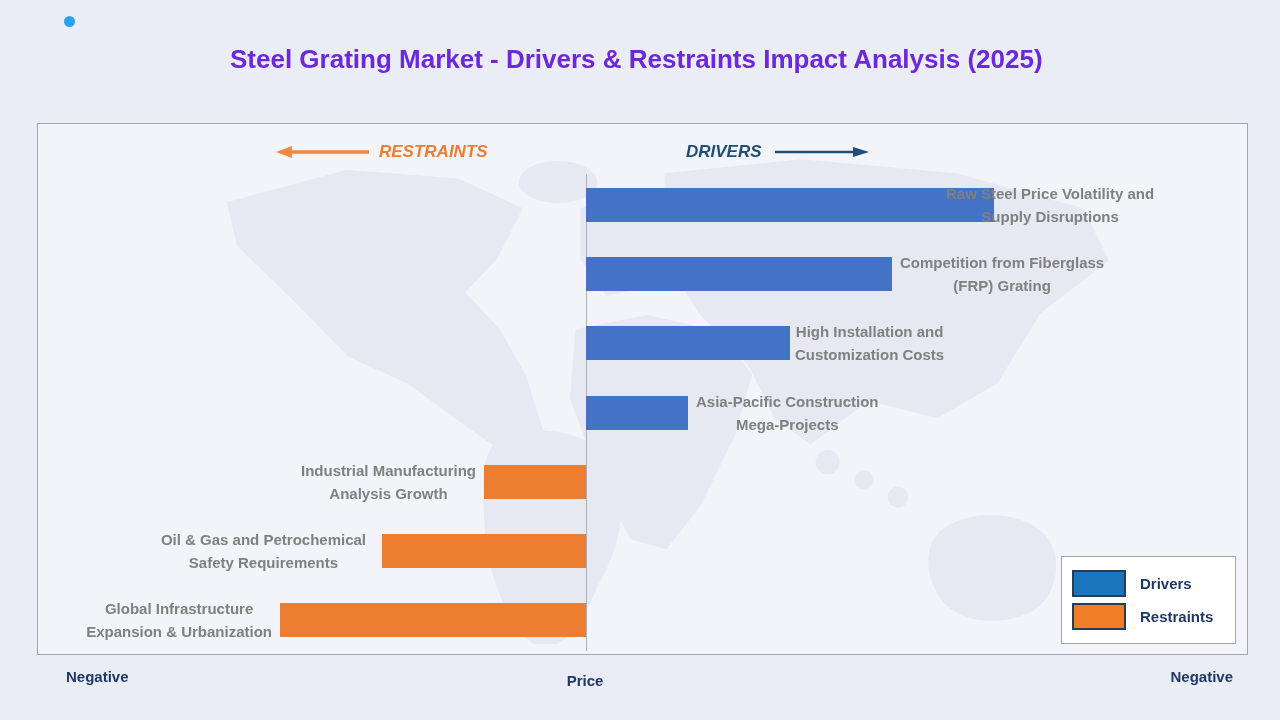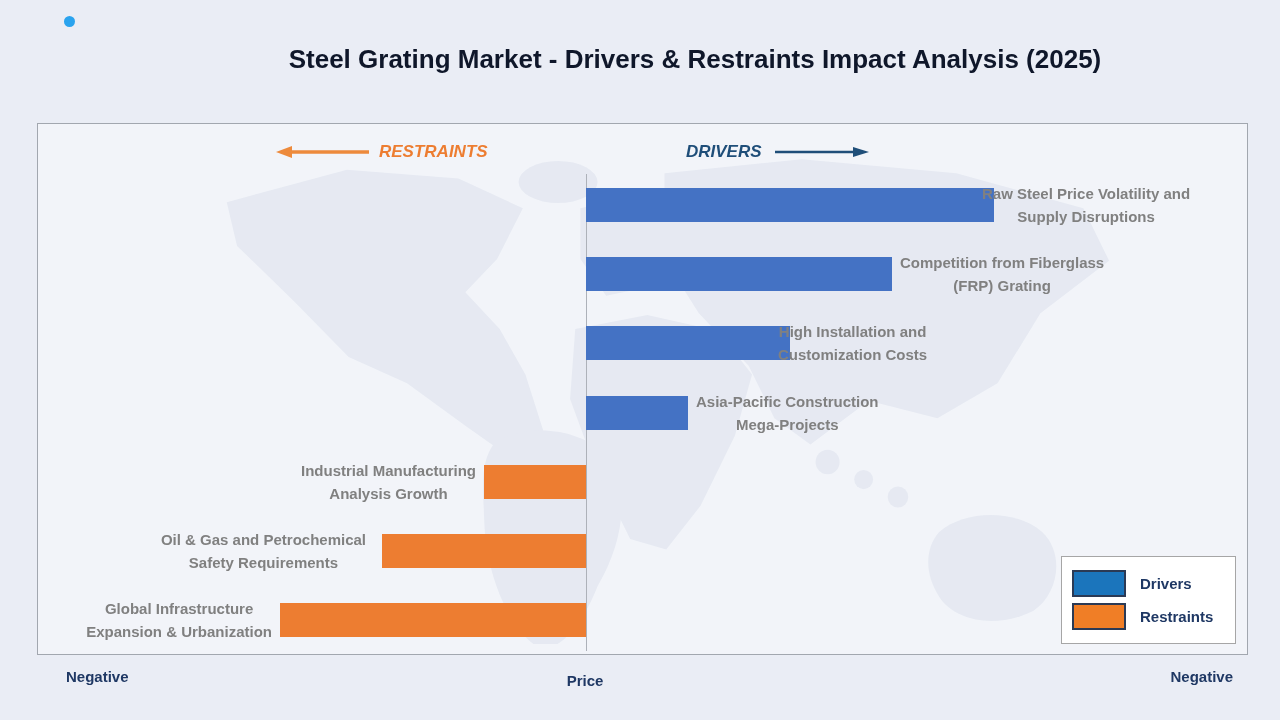--- a/index.html
+++ b/index.html
@@ -13,22 +13,22 @@
   .logo-word{
     position:absolute;left:0;top:2px;
     font-size:55px;font-weight:bold;letter-spacing:-2px;
     color:#2aa3ee;line-height:1;
   }
   .logo-dot{
     position:absolute;left:42px;top:-14px;width:11px;height:11px;border-radius:50%;
     background:#2aa3ee;
   }
   .page-title{
-    position:absolute;left:230px;top:44px;width:930px;text-align:center;
-    font-size:26px;font-weight:bold;color:#0f172a;
+    position:absolute;left:230px;top:44px;width:930px;text-align:left;
+    font-size:26px;font-weight:bold;color:#6d28d9;
   }
   
   .panel{
     position:absolute;left:37px;top:123px;width:1211px;height:532px;
     background:#f2f4f9;border:1px solid #a2a7af;box-sizing:border-box;
   }
   .map-watermark{position:absolute;left:60px;top:30px;width:1030px;height:490px;opacity:.75;}
   .zero-line{position:absolute;left:548px;top:50px;width:1px;height:477px;background:#adb1b9;}
   
   .dir{position:absolute;top:18px;font-size:17px;font-weight:bold;font-style:italic;white-space:nowrap;}
@@ -101,25 +101,25 @@
   <div class="dir dir-drivers">DRIVERS</div>
   <svg class="dir-arrow arr-right" width="96" height="14" viewBox="0 0 96 14">
     <line x1="2" y1="7" x2="82" y2="7" stroke="#1f4e79" stroke-width="2.6"></line>
     <polygon points="96,7 80,2 80,12" fill="#1f4e79"></polygon>
   </svg>
 
   <div class="zero-line"></div>
 
   <div id="plot">
       <div class="bar" style="top: 64px; left: 548px; width: 408px; background: rgb(68, 114, 196);"></div>
-      <div class="bar-label" style="top: 81px; left: 944px; transform: translateY(-50%);"><span>Raw Steel Price Volatility and</span><br><span>Supply Disruptions</span></div>
+      <div class="bar-label" style="top: 81px; left: 908px; transform: translateY(-50%);"><span>Raw Steel Price Volatility and</span><br><span>Supply Disruptions</span></div>
       <div class="bar" style="top: 133px; left: 548px; width: 306px; background: rgb(68, 114, 196);"></div>
       <div class="bar-label" style="top: 150px; left: 862px; transform: translateY(-50%);"><span>Competition from Fiberglass</span><br><span>(FRP) Grating</span></div>
       <div class="bar" style="top: 202px; left: 548px; width: 204px; background: rgb(68, 114, 196);"></div>
-      <div class="bar-label" style="top: 219px; left: 740px; transform: translateY(-50%);"><span>High Installation and</span><br><span>Customization Costs</span></div>
+      <div class="bar-label" style="top: 219px; left: 757px; transform: translateY(-50%);"><span>High Installation and</span><br><span>Customization Costs</span></div>
       <div class="bar" style="top: 272px; left: 548px; width: 102px; background: rgb(68, 114, 196);"></div>
       <div class="bar-label" style="top: 289px; left: 658px; transform: translateY(-50%);"><span>Asia-Pacific Construction</span><br><span>Mega-Projects</span></div>
       <div class="bar" style="top: 341px; left: 446px; width: 102px; background: rgb(237, 125, 49);"></div>
       <div class="bar-label" style="top: 358px; left: 438px; transform: translate(-100%, -50%);"><span>Industrial Manufacturing</span><br><span>Analysis Growth</span></div>
       <div class="bar" style="top: 410px; left: 344px; width: 204px; background: rgb(237, 125, 49);"></div>
       <div class="bar-label" style="top: 427px; left: 328px; transform: translate(-100%, -50%);"><span>Oil &amp; Gas and Petrochemical</span><br><span>Safety Requirements</span></div>
       <div class="bar" style="top: 479px; left: 242px; width: 306px; background: rgb(237, 125, 49);"></div>
       <div class="bar-label" style="top: 496px; left: 234px; transform: translate(-100%, -50%);"><span>Global Infrastructure</span><br><span>Expansion &amp; Urbanization</span></div>
     </div>
 </div>

